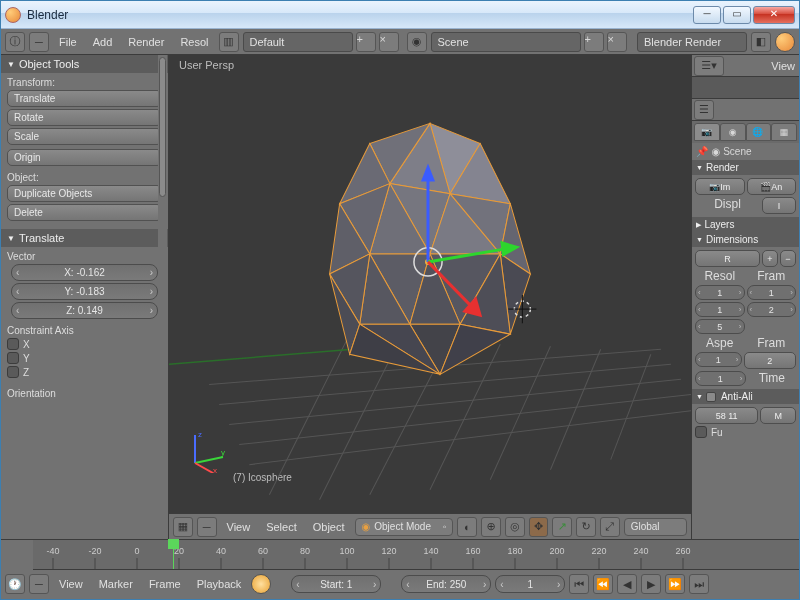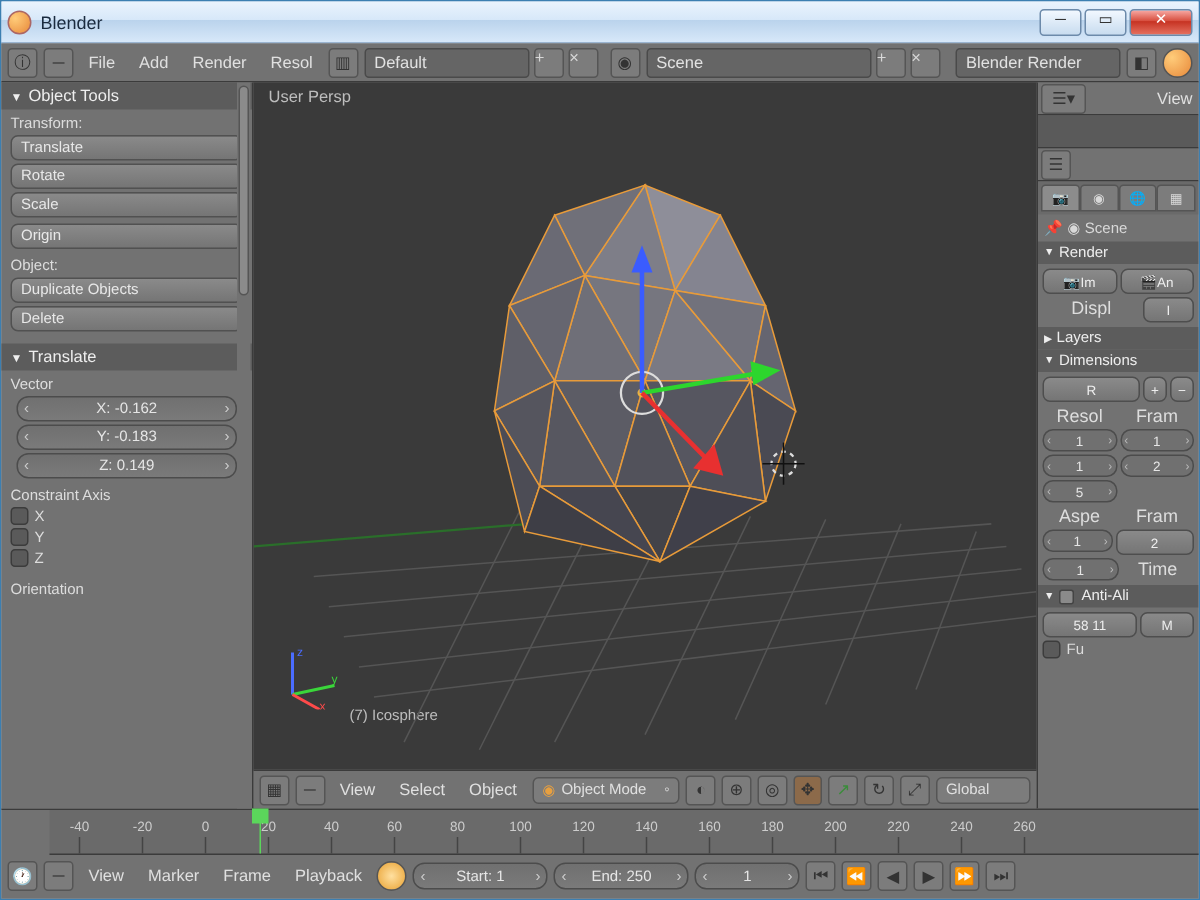--- a/index.html
+++ b/index.html
@@ -372,21 +372,21 @@
         <div class="tlhead"></div>
       </div>
       <div class="tlheader">
         <div class="iconbtn">🕐</div>
         <div class="iconbtn">─</div>
         <span class="menutxt">View</span>
         <span class="menutxt">Marker</span>
         <span class="menutxt">Frame</span>
         <span class="menutxt">Playback</span>
         <div class="iconbtn" style="background:radial-gradient(#ffe0a0,#e8a030);border-radius:50%"></div>
-        <div class="numfield" style="margin:0;width:90px;height:18px">Start: 1</div>
+        <div class="numfield" style="margin:16px;width:90px;height:18px">Start: 1</div>
         <div class="numfield" style="margin:0;width:90px;height:18px">End: 250</div>
         <div class="numfield" style="margin:0;width:70px;height:18px">1</div>
         <div class="iconbtn">⏮</div>
         <div class="iconbtn">⏪</div>
         <div class="iconbtn">◀</div>
         <div class="iconbtn">▶</div>
         <div class="iconbtn">⏩</div>
         <div class="iconbtn">⏭</div>
       </div>
     </div>

